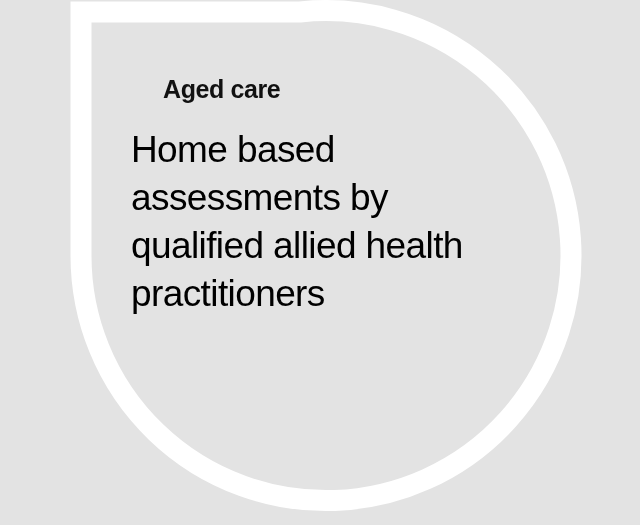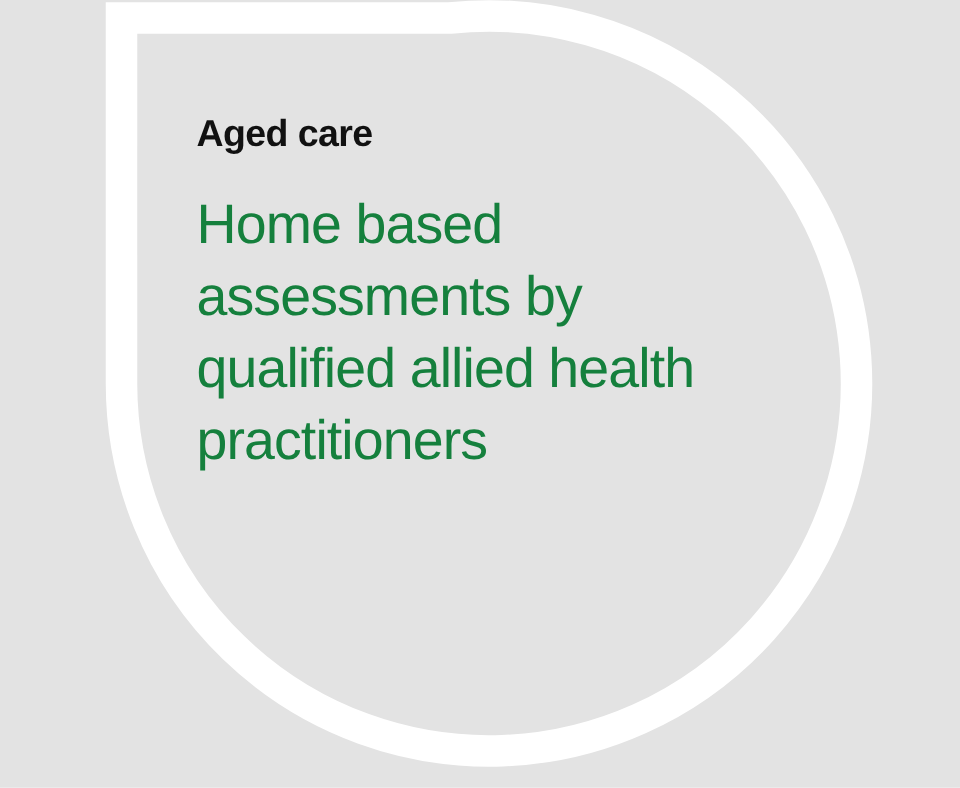--- a/index.html
+++ b/index.html
@@ -65,20 +65,20 @@
 
 <div id="card" style="background: rgb(227, 227, 227);">
 
   <div id="shape-layer">
     <svg viewBox="0 0 640 525" xmlns="http://www.w3.org/2000/svg" aria-hidden="true">
       <path d="M 81 12 L 300 12 A 245 245 0 1 1 81 256 Z" fill="none" stroke="#ffffff" stroke-width="21" stroke-linecap="butt" stroke-linejoin="miter"></path>
     </svg>
   </div>
 
   <div id="text-block">
-    <p id="eyebrow" style="color: rgb(17, 17, 17);">Aged care</p>
-    <h2 id="headline" style="color: #15803d;">Home based
+    <p id="eyebrow" style="color: rgb(17, 17, 17); margin-left: 32px;">Aged care</p>
+    <h2 id="headline" style="color: #000000;">Home based
 assessments by
 qualified allied health
 practitioners</h2>
   </div>
 
 </div>
 
 </body></html>

